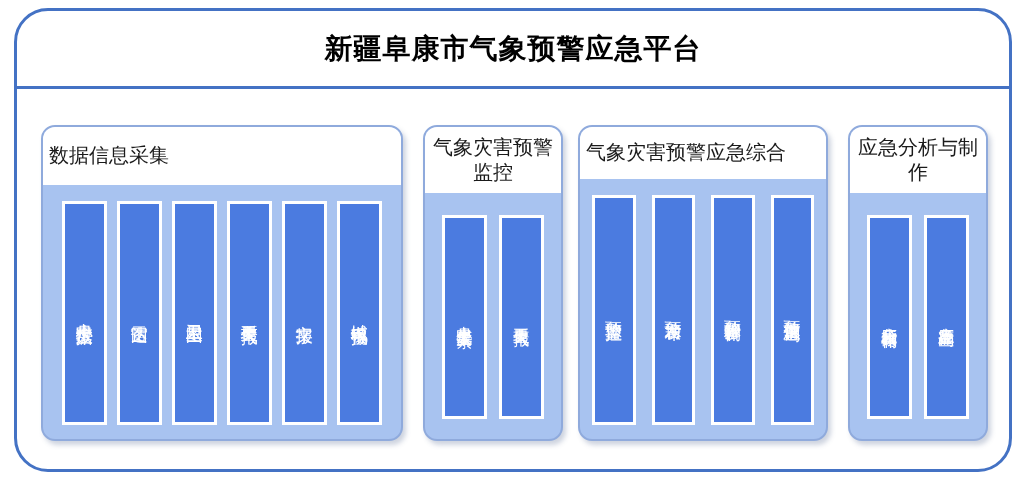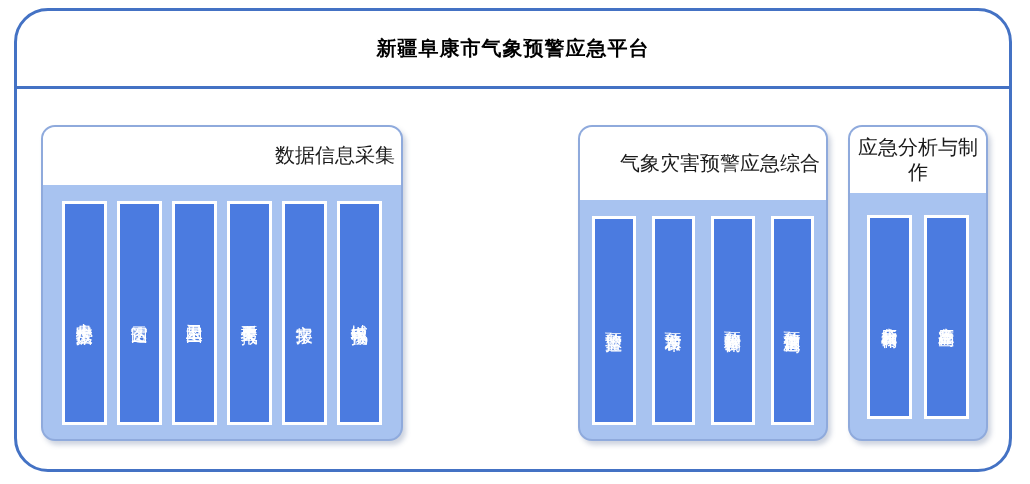--- a/index.html
+++ b/index.html
@@ -34,21 +34,21 @@
     top: 0;
     width: 100%;
     height: 78px;
     box-sizing: border-box;
     border-bottom: 3px solid #4472C4;
     display: flex;
     align-items: center;
     justify-content: center;
   }
   .title-text {
-    font-size: 20px;
+    font-size: 28px;
     font-weight: 700;
     color: #000000;
     letter-spacing: 1px;
     white-space: nowrap;
   }
 
   
   .panels-row {
     position: absolute;
     left: 0;
@@ -67,21 +67,21 @@
     overflow: hidden;
     display: flex;
     flex-direction: column;
   }
 
   .panel-header {
     background: #ffffff;
     flex: 0 0 auto;
     display: flex;
     align-items: center;
-    justify-content: flex-end;
+    justify-content: flex-start;
     text-align: center;
     padding: 4px 6px 5px 6px;
     box-sizing: border-box;
   }
   .panel-header-text {
     font-size: 20px;
     font-weight: 400;
     color: #1a1a1a;
     line-height: 1.22;
   }
@@ -117,21 +117,21 @@
   }
 
   
   #panel-0 { left: 24px;  top: 36px; width: 362px; height: 316px; }
   #panel-1 { left: 406px; top: 36px; width: 140px; height: 316px; }
   #panel-2 { left: 561px; top: 36px; width: 250px; height: 316px; }
   #panel-3 { left: 831px; top: 36px; width: 140px; height: 316px; }
 
   #panel-0 .panel-header { height: 58px; }
   #panel-1 .panel-header { height: 66px; }
-  #panel-2 .panel-header { height: 73px; }
+  #panel-2 .panel-header { height: 52px; }
   #panel-3 .panel-header { height: 66px; }
 
   #panel-0 .item-box { width: 45px; }
   #panel-1 .item-box { width: 45px; }
   #panel-2 .item-box { width: 45px; }
   #panel-3 .item-box { width: 45px; }
 
   #panel-0 .panel-body { gap: 10px; padding-top: 16px; padding-bottom: 14px; }
   #panel-1 .panel-body { gap: 12px; padding-top: 22px; padding-bottom: 20px; }
   #panel-2 .panel-body { gap: 16px; padding-top: 16px; padding-bottom: 14px; }
@@ -170,20 +170,33 @@
         </div>
         <div class="item-box">
           <span class="item-label">文字报</span>
         </div>
         <div class="item-box">
           <span class="item-label">城镇电视报</span>
         </div>
       </div>
     </div>
 
+    <div class="panel" id="panel-1">
+      <div class="panel-header">
+        <span class="panel-header-text">气象灾害预警监控</span>
+      </div>
+      <div class="panel-body">
+        <div class="item-box">
+          <span class="item-label">中小尺度气象要素</span>
+        </div>
+        <div class="item-box">
+          <span class="item-label">重要天气报</span>
+        </div>
+      </div>
+    </div>
 
     <div class="panel" id="panel-2">
       <div class="panel-header">
         <span class="panel-header-text">气象灾害预警应急综合</span>
       </div>
       <div class="panel-body">
         <div class="item-box">
           <span class="item-label">预警监控</span>
         </div>
         <div class="item-box">

